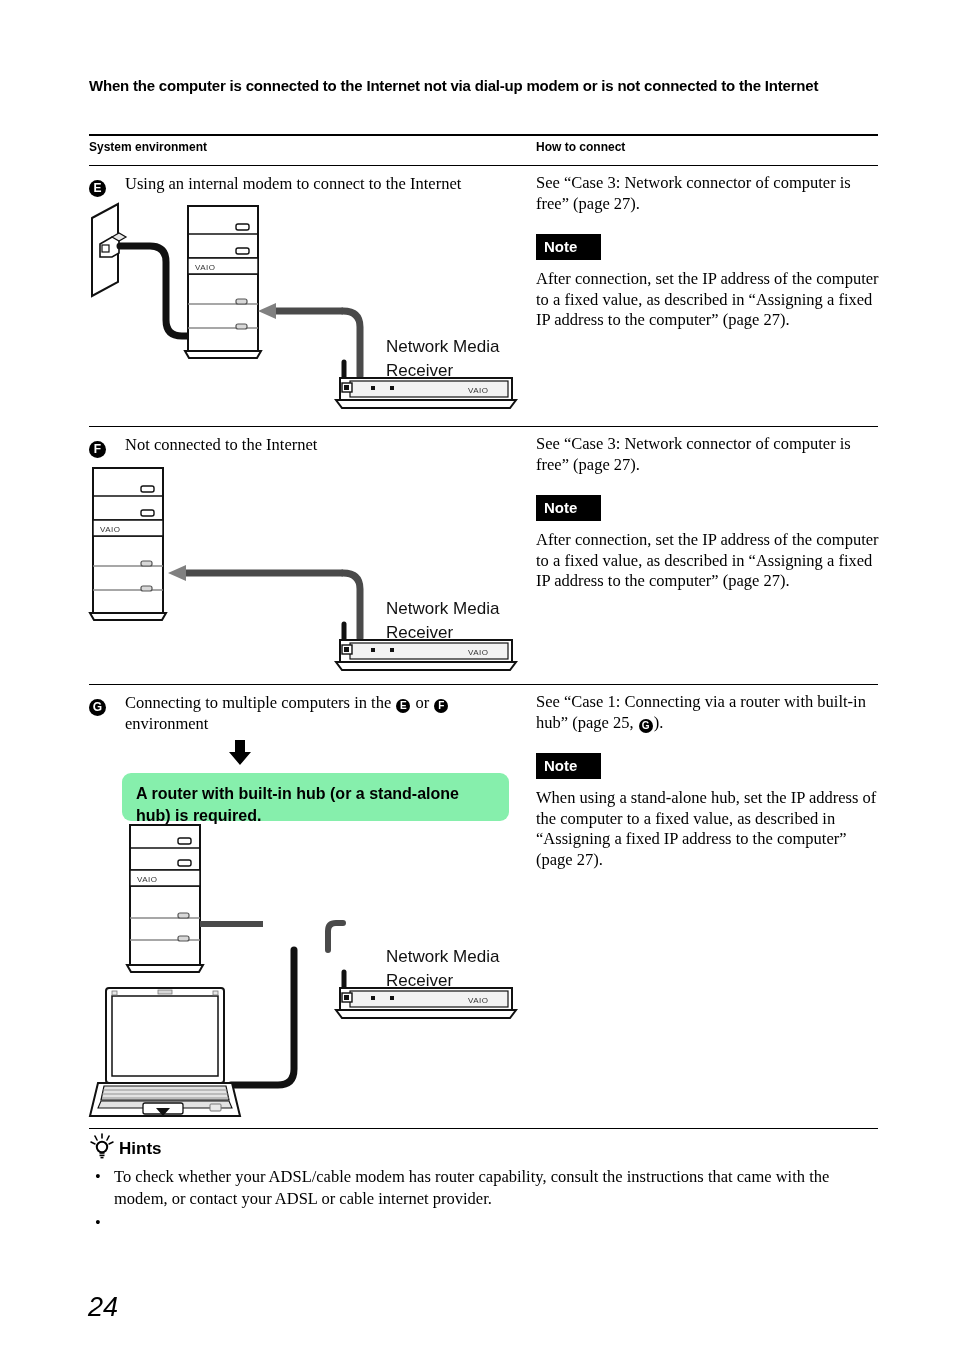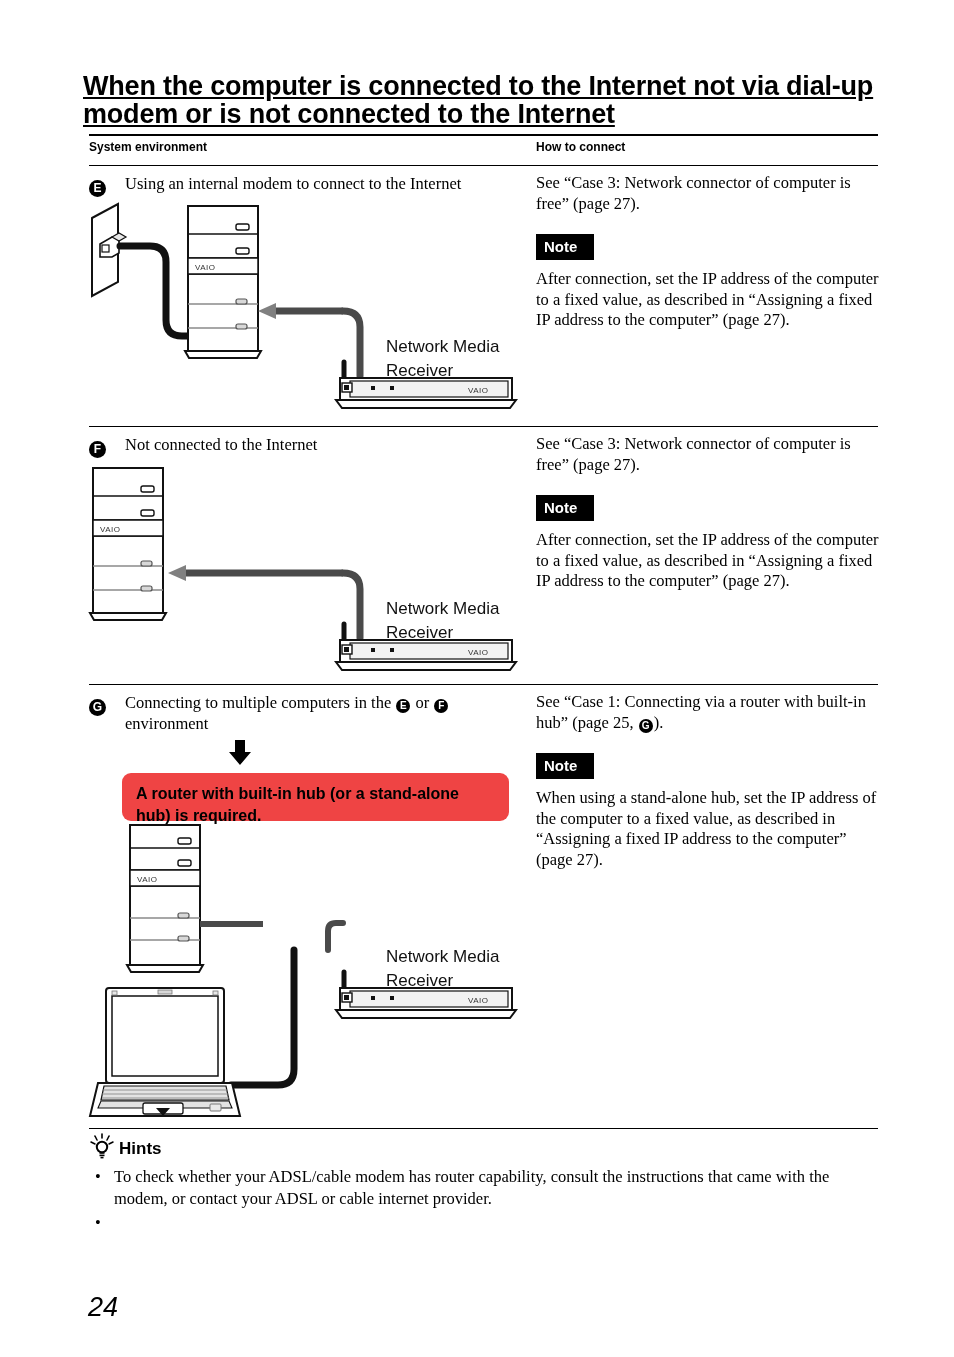--- a/index.html
+++ b/index.html
@@ -19,29 +19,28 @@
   .page {
     position: absolute;
     left: 0; top: 0;
     width: 954px;
     height: 1357px;
   }
 
   
   .doc-title {
     position: absolute;
-    left: 83px;
+    left: 89px;
     top: 72px;
     width: 800px;
     font-family: "Liberation Sans", sans-serif;
     font-weight: bold;
-    font-size: 27px;
+    font-size: 15px;
     line-height: 28px;
     letter-spacing: -0.2px;
-    text-decoration: underline;
   }
 
   
   .rule {
     position: absolute;
     left: 89px;
     width: 789px;
     background: #000;
   }
   .rule-thick { height: 2px; }
@@ -106,32 +105,32 @@
     line-height: 20.5px;
   }
   .note-badge {
     display: inline-block;
     background: #000;
     color: #fff;
     font-family: "Liberation Sans", sans-serif;
     font-weight: bold;
     font-size: 15px;
     line-height: 1;
-    padding: 5px 17px 6px 8px;
+    padding: 5px 24px 6px 8px;
   }
   .note-body {
     margin-top: 9px;
     font-size: 16.5px;
     line-height: 20.5px;
   }
 
   
   .callout {
     position: absolute;
-    background: #ef4444;
+    background: #86efac;
     border-radius: 9px;
     font-family: "Liberation Sans", sans-serif;
     font-weight: bold;
     font-size: 16px;
     line-height: 22px;
     padding: 10px 14px 12px 14px;
     box-sizing: border-box;
   }
 
   

